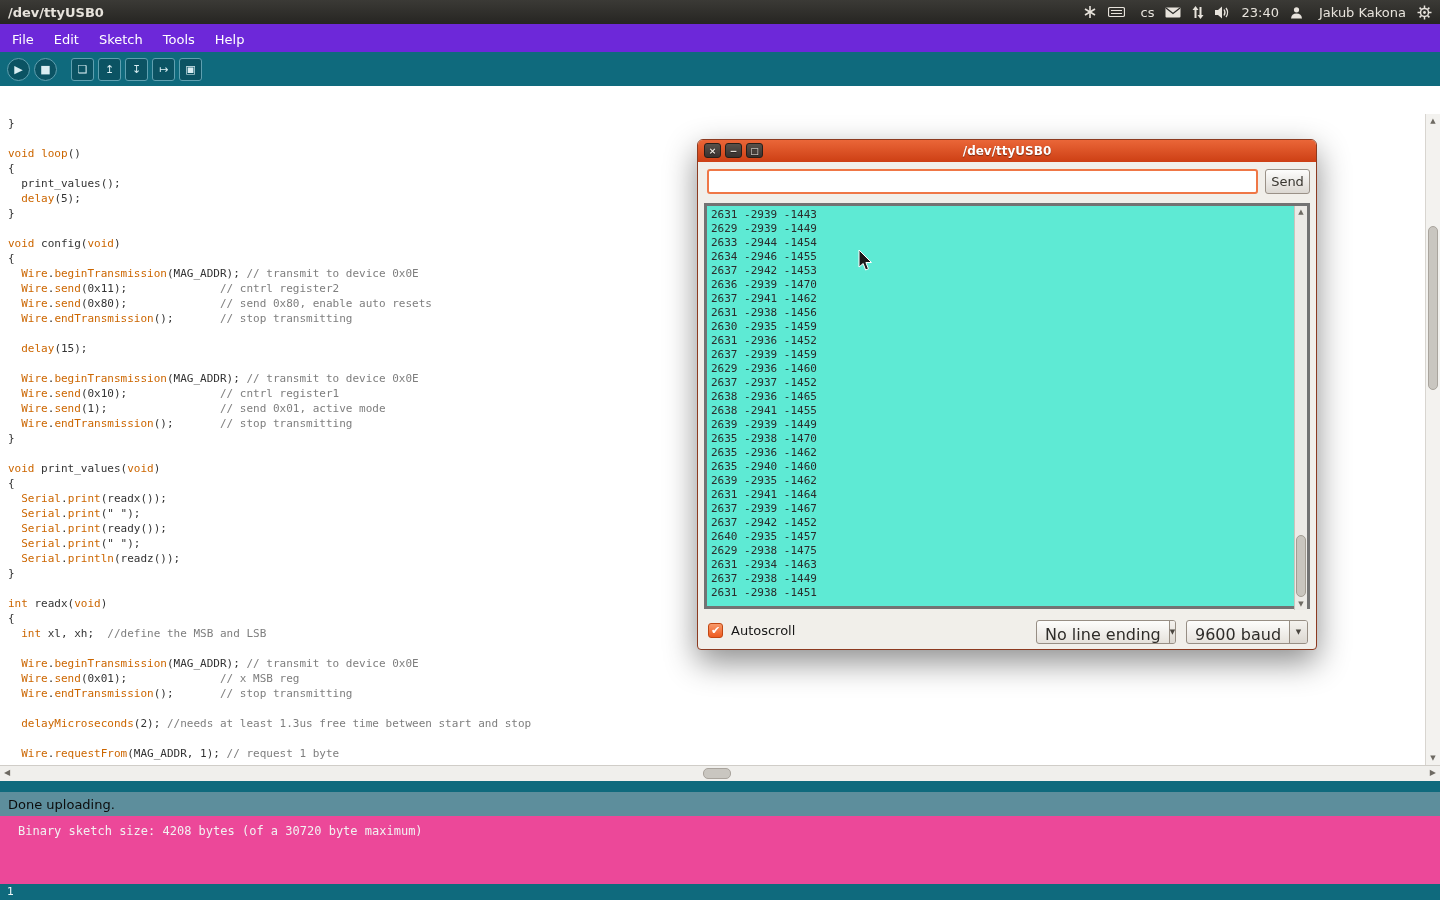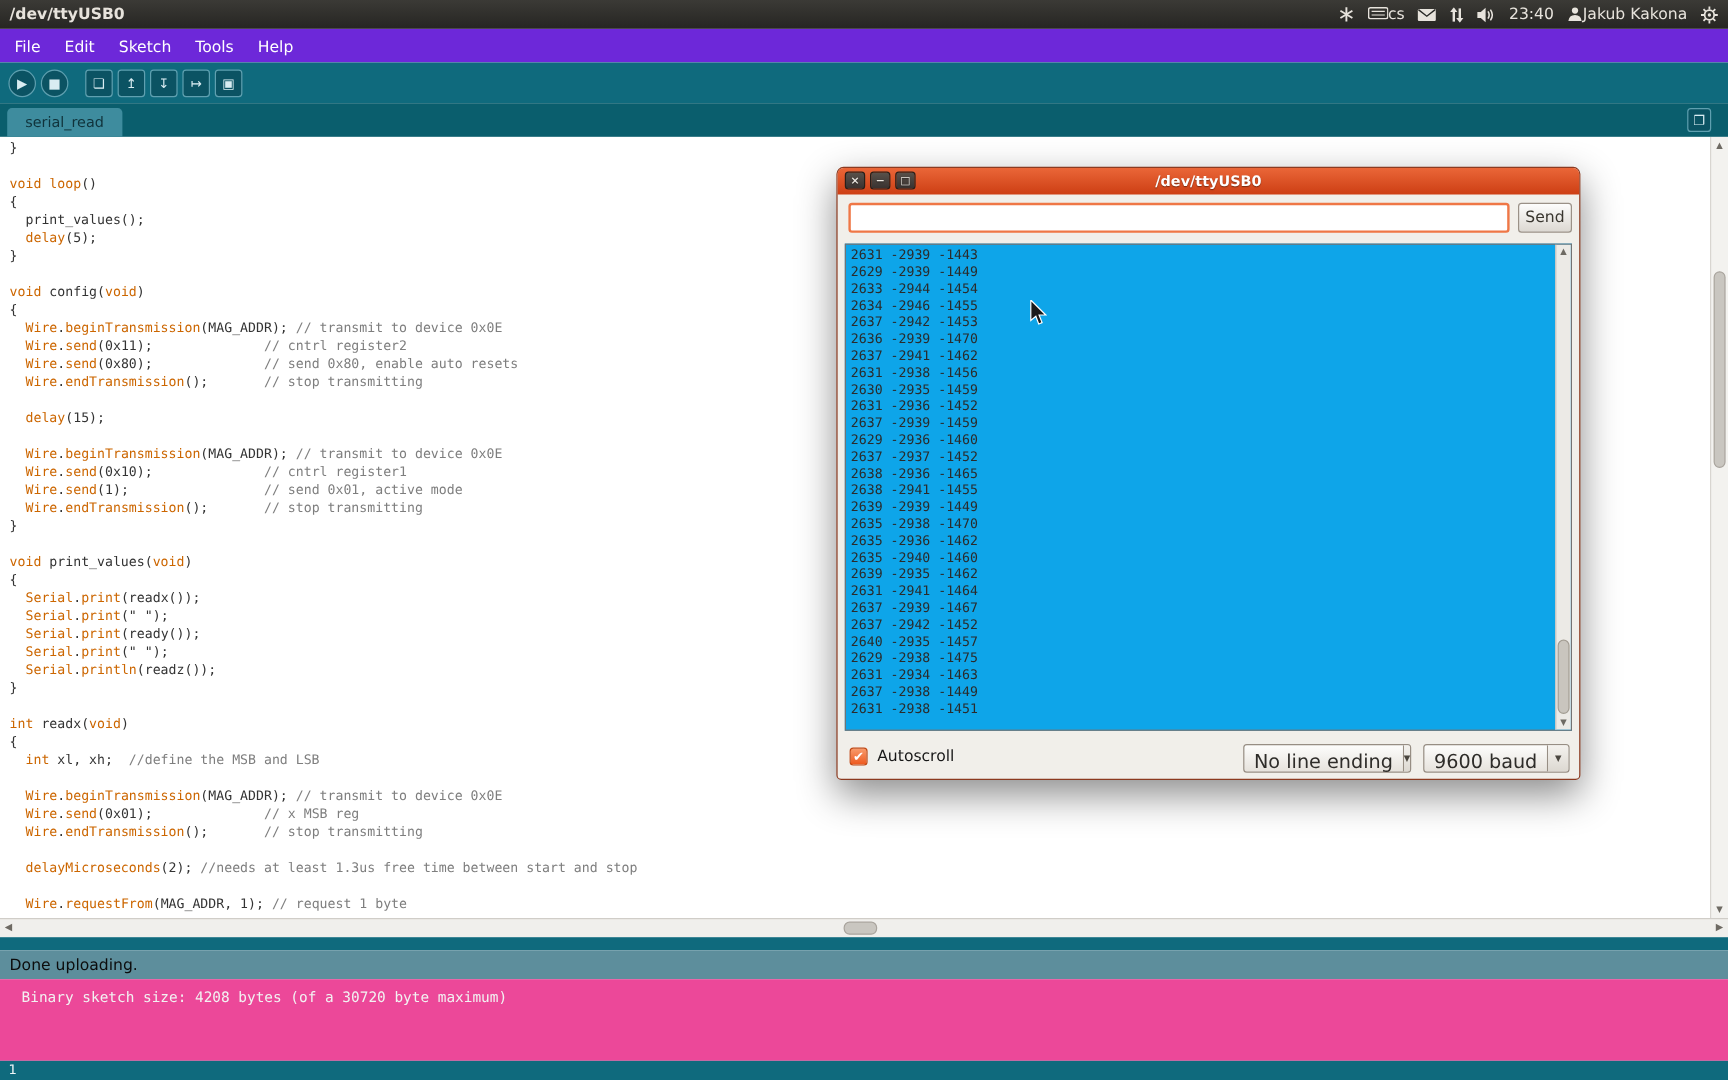--- a/index.html
+++ b/index.html
@@ -6,21 +6,21 @@
   html,body{width:1440px;height:900px;overflow:hidden;background:#fff;
     font-family:"DejaVu Sans","Liberation Sans",sans-serif}
   #screen{position:relative;width:1440px;height:816px}
 
   
   #top-panel{position:absolute;left:0;top:0;width:1440px;height:24px;
     background:linear-gradient(#3b3a36,#262522);color:#e7e3dc;display:flex;
     align-items:center;padding:0 8px;font-size:13px;z-index:40}
   #tp-title{font-weight:bold}
   #tray{margin-left:auto;display:flex;align-items:center;gap:11px}
-  .tray-item{display:flex;gap:0;color:#e7e3dc}
+  .tray-item{display:flex;align-items:center;gap:16px;color:#e7e3dc}
   .tray-item svg{display:block}
   .tray-text{font-size:13px}
 
   
   #menu-bar{position:absolute;top:24px;left:0;width:1440px;height:28px;background:#6d28d9;
     display:flex;align-items:flex-end;padding-left:2px;color:#fff;font-size:13px;z-index:5}
   .menu-item{padding:5px 10px;cursor:default}
   #toolbar{position:absolute;top:52px;left:0;width:1440px;height:34px;background:#0f6a7d;
     display:flex;align-items:center;padding-left:7px;z-index:5}
   .tb-btn{width:23px;height:23px;background:#0b5363;border:1px solid #5fa0b0;color:#d9edf2;
@@ -75,22 +75,22 @@
     font-weight:bold;font-size:12px;text-shadow:0 1px 1px rgba(0,0,0,.45)}
   #sm-winbtns{position:absolute;left:6px;top:3px;display:flex;gap:4px}
   .win-btn{width:17px;height:15px;background:linear-gradient(#59514a,#383230);border:1px solid #271f1a;
     border-radius:3px;color:#ece8e1;font-size:9px;display:flex;align-items:center;justify-content:center}
   #sm-input{position:absolute;left:9px;top:29px;width:551px;height:25px;border:2px solid #ef7746;
     border-radius:3px;background:#fff;padding:0 6px;font-size:13px;outline:none;
     font-family:"DejaVu Sans",sans-serif}
   #sm-send{position:absolute;left:567px;top:29px;width:45px;height:25px;
     background:linear-gradient(#fdfdfc,#dcd8d2);border:1px solid #9a9187;border-radius:3px;
     font-size:13px;color:#39362f;font-family:"DejaVu Sans",sans-serif}
-  #sm-output{position:absolute;left:6px;top:63px;width:606px;height:406px;background:#0ea5e9;
-    border:1px solid #737373}
+  #sm-output{position:absolute;left:6px;top:63px;width:606px;height:406px;background:#5eead4;
+    border:3px solid #737373}
   #sm-lines{position:absolute;left:4px;top:2px;font:11px/14px "DejaVu Sans Mono","Liberation Mono",monospace;
     color:#2b2b2b;white-space:pre}
   #sm-vscroll{position:absolute;right:0;top:0;width:13px;height:404px;background:#eceae6;
     border-left:1px solid #c9c4bc}
   #sm-vscroll .sb-arrow{position:absolute;left:0;width:100%;text-align:center;font-size:7px;color:#6e6a63}
   #sm-vthumb{position:absolute;left:1px;bottom:13px;width:10px;height:62px;background:#c9c5be;
     border:1px solid #a39d93;border-radius:5px}
   #sm-controls{position:absolute;left:0;top:478px;width:100%;height:28px}
   #sm-check{position:absolute;left:10px;top:5px;width:15px;height:15px;
     background:linear-gradient(#f89a6b,#ee5a1f);border:1px solid #c24712;border-radius:3px;
@@ -209,26 +209,20 @@
         <span>↧</span>
       </div>
       <div class="tb-btn square">
         <span>↦</span>
       </div>
       <div class="tb-btn square">
         <span>▣</span>
       </div>
     </div>
 
-  <div id="tab-bar">
-    <div id="tab-active">
-      <span>serial_read</span>
-    </div>
-    <div id="tab-menu-btn">❐</div>
-  </div>
 
   <div id="editor">
     <div id="code"><div class="code-line"><span class="tk-p">}</span></div><div class="code-line">&nbsp;</div><div class="code-line"><span class="tk-k">void</span><span class="tk-p"> </span><span class="tk-b">loop</span><span class="tk-p">()</span></div><div class="code-line"><span class="tk-p">{</span></div><div class="code-line"><span class="tk-p">  print_values();</span></div><div class="code-line"><span class="tk-p">  </span><span class="tk-k">delay</span><span class="tk-p">(5);</span></div><div class="code-line"><span class="tk-p">}</span></div><div class="code-line">&nbsp;</div><div class="code-line"><span class="tk-k">void</span><span class="tk-p"> config(</span><span class="tk-k">void</span><span class="tk-p">)</span></div><div class="code-line"><span class="tk-p">{</span></div><div class="code-line"><span class="tk-p">  </span><span class="tk-b">Wire</span><span class="tk-p">.</span><span class="tk-k">beginTransmission</span><span class="tk-p">(MAG_ADDR); </span><span class="tk-c">// transmit to device 0x0E</span></div><div class="code-line"><span class="tk-p">  </span><span class="tk-b">Wire</span><span class="tk-p">.</span><span class="tk-k">send</span><span class="tk-p">(0x11);              </span><span class="tk-c">// cntrl register2</span></div><div class="code-line"><span class="tk-p">  </span><span class="tk-b">Wire</span><span class="tk-p">.</span><span class="tk-k">send</span><span class="tk-p">(0x80);              </span><span class="tk-c">// send 0x80, enable auto resets</span></div><div class="code-line"><span class="tk-p">  </span><span class="tk-b">Wire</span><span class="tk-p">.</span><span class="tk-k">endTransmission</span><span class="tk-p">();       </span><span class="tk-c">// stop transmitting</span></div><div class="code-line">&nbsp;</div><div class="code-line"><span class="tk-p">  </span><span class="tk-k">delay</span><span class="tk-p">(15);</span></div><div class="code-line">&nbsp;</div><div class="code-line"><span class="tk-p">  </span><span class="tk-b">Wire</span><span class="tk-p">.</span><span class="tk-k">beginTransmission</span><span class="tk-p">(MAG_ADDR); </span><span class="tk-c">// transmit to device 0x0E</span></div><div class="code-line"><span class="tk-p">  </span><span class="tk-b">Wire</span><span class="tk-p">.</span><span class="tk-k">send</span><span class="tk-p">(0x10);              </span><span class="tk-c">// cntrl register1</span></div><div class="code-line"><span class="tk-p">  </span><span class="tk-b">Wire</span><span class="tk-p">.</span><span class="tk-k">send</span><span class="tk-p">(1);                 </span><span class="tk-c">// send 0x01, active mode</span></div><div class="code-line"><span class="tk-p">  </span><span class="tk-b">Wire</span><span class="tk-p">.</span><span class="tk-k">endTransmission</span><span class="tk-p">();       </span><span class="tk-c">// stop transmitting</span></div><div class="code-line"><span class="tk-p">}</span></div><div class="code-line">&nbsp;</div><div class="code-line"><span class="tk-k">void</span><span class="tk-p"> print_values(</span><span class="tk-k">void</span><span class="tk-p">)</span></div><div class="code-line"><span class="tk-p">{</span></div><div class="code-line"><span class="tk-p">  </span><span class="tk-b">Serial</span><span class="tk-p">.</span><span class="tk-k">print</span><span class="tk-p">(readx());</span></div><div class="code-line"><span class="tk-p">  </span><span class="tk-b">Serial</span><span class="tk-p">.</span><span class="tk-k">print</span><span class="tk-p">(" ");</span></div><div class="code-line"><span class="tk-p">  </span><span class="tk-b">Serial</span><span class="tk-p">.</span><span class="tk-k">print</span><span class="tk-p">(ready());</span></div><div class="code-line"><span class="tk-p">  </span><span class="tk-b">Serial</span><span class="tk-p">.</span><span class="tk-k">print</span><span class="tk-p">(" ");</span></div><div class="code-line"><span class="tk-p">  </span><span class="tk-b">Serial</span><span class="tk-p">.</span><span class="tk-k">println</span><span class="tk-p">(readz());</span></div><div class="code-line"><span class="tk-p">}</span></div><div class="code-line">&nbsp;</div><div class="code-line"><span class="tk-k">int</span><span class="tk-p"> readx(</span><span class="tk-k">void</span><span class="tk-p">)</span></div><div class="code-line"><span class="tk-p">{</span></div><div class="code-line"><span class="tk-p">  </span><span class="tk-k">int</span><span class="tk-p"> xl, xh;  </span><span class="tk-c">//define the MSB and LSB</span></div><div class="code-line">&nbsp;</div><div class="code-line"><span class="tk-p">  </span><span class="tk-b">Wire</span><span class="tk-p">.</span><span class="tk-k">beginTransmission</span><span class="tk-p">(MAG_ADDR); </span><span class="tk-c">// transmit to device 0x0E</span></div><div class="code-line"><span class="tk-p">  </span><span class="tk-b">Wire</span><span class="tk-p">.</span><span class="tk-k">send</span><span class="tk-p">(0x01);              </span><span class="tk-c">// x MSB reg</span></div><div class="code-line"><span class="tk-p">  </span><span class="tk-b">Wire</span><span class="tk-p">.</span><span class="tk-k">endTransmission</span><span class="tk-p">();       </span><span class="tk-c">// stop transmitting</span></div><div class="code-line">&nbsp;</div><div class="code-line"><span class="tk-p">  </span><span class="tk-k">delayMicroseconds</span><span class="tk-p">(2); </span><span class="tk-c">//needs at least 1.3us free time between start and stop</span></div><div class="code-line">&nbsp;</div><div class="code-line"><span class="tk-p">  </span><span class="tk-b">Wire</span><span class="tk-p">.</span><span class="tk-k">requestFrom</span><span class="tk-p">(MAG_ADDR, 1); </span><span class="tk-c">// request 1 byte</span></div></div>
   </div>
   <div id="ed-vscroll">
     <span class="sb-arrow" style="top:3px">▲</span>
     <div id="ed-vthumb"></div>
     <span class="sb-arrow" style="bottom:3px">▼</span>
   </div>
 

